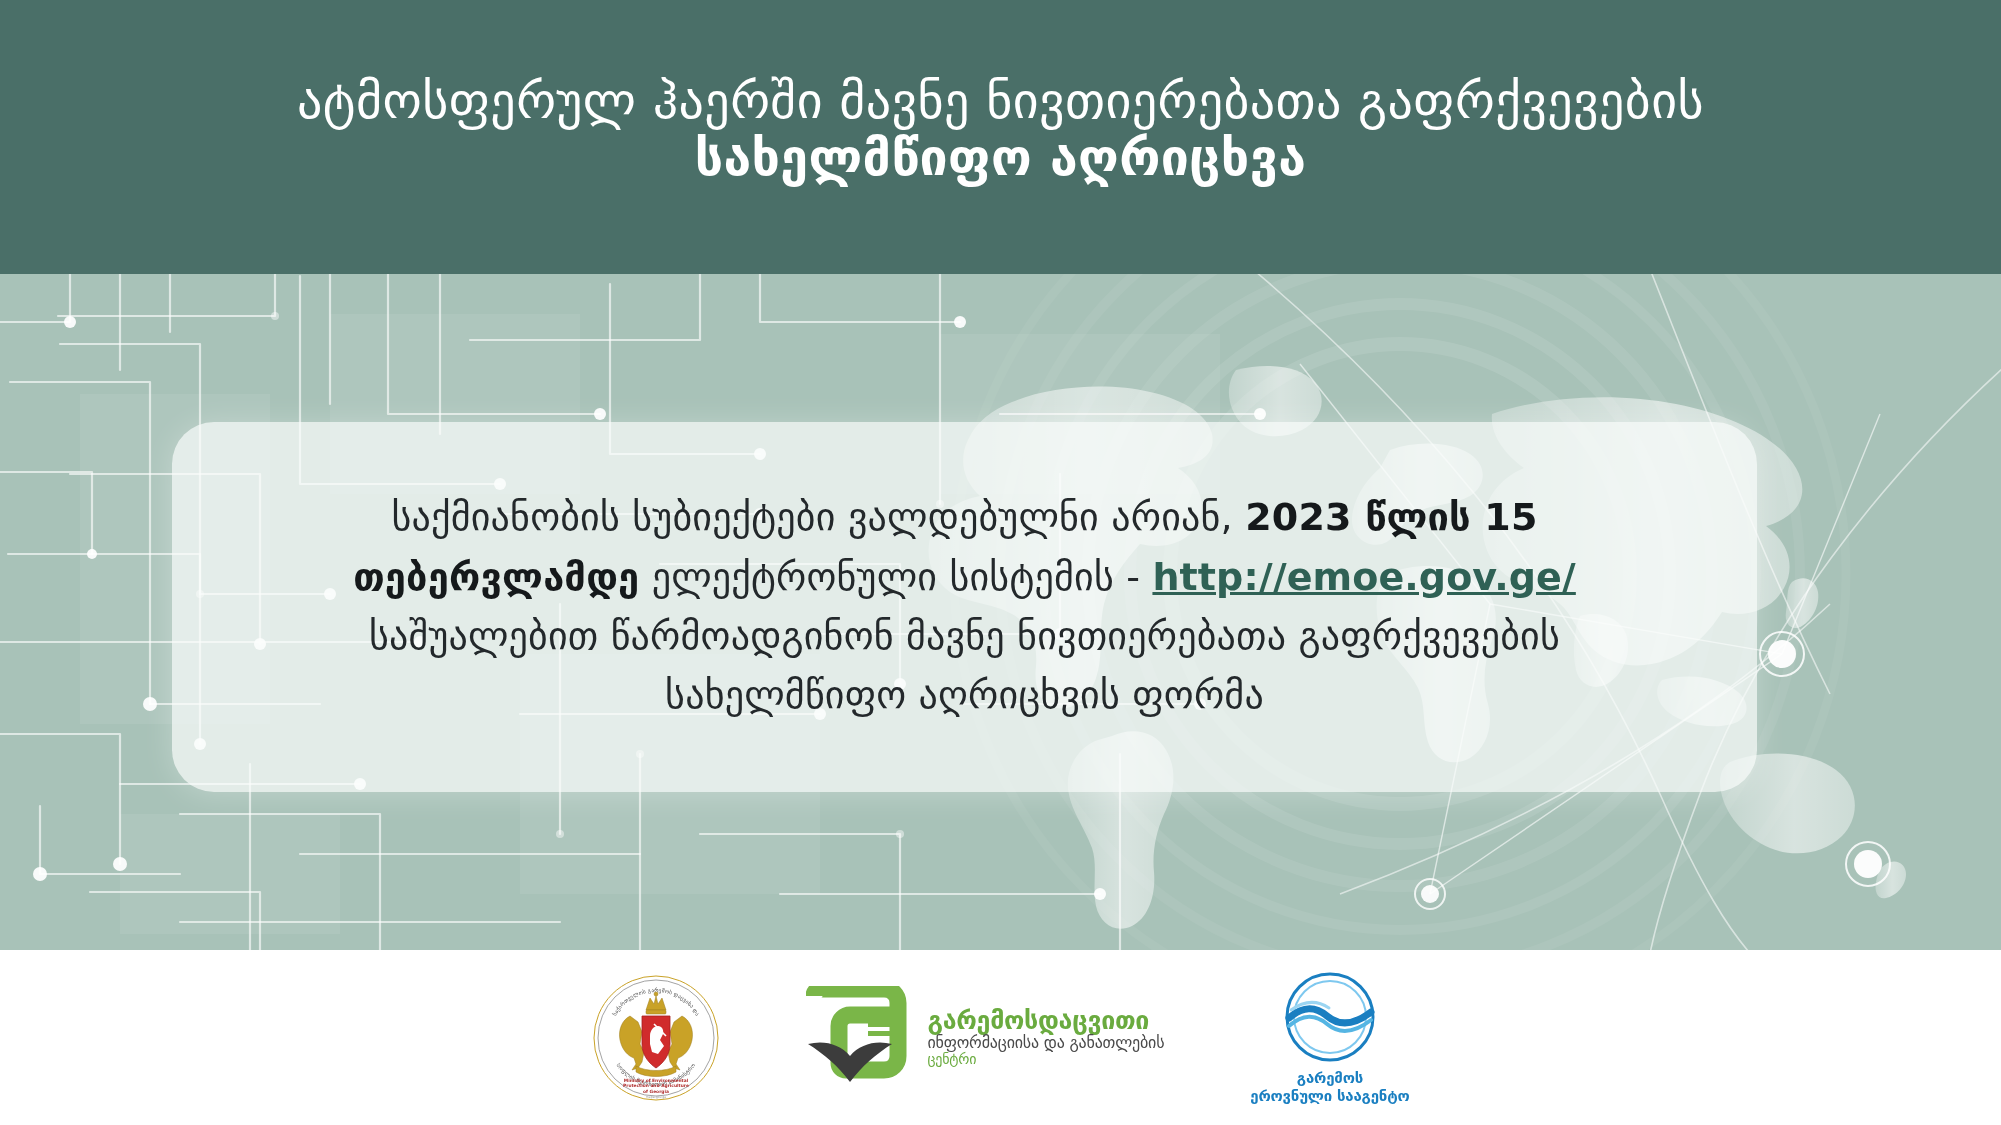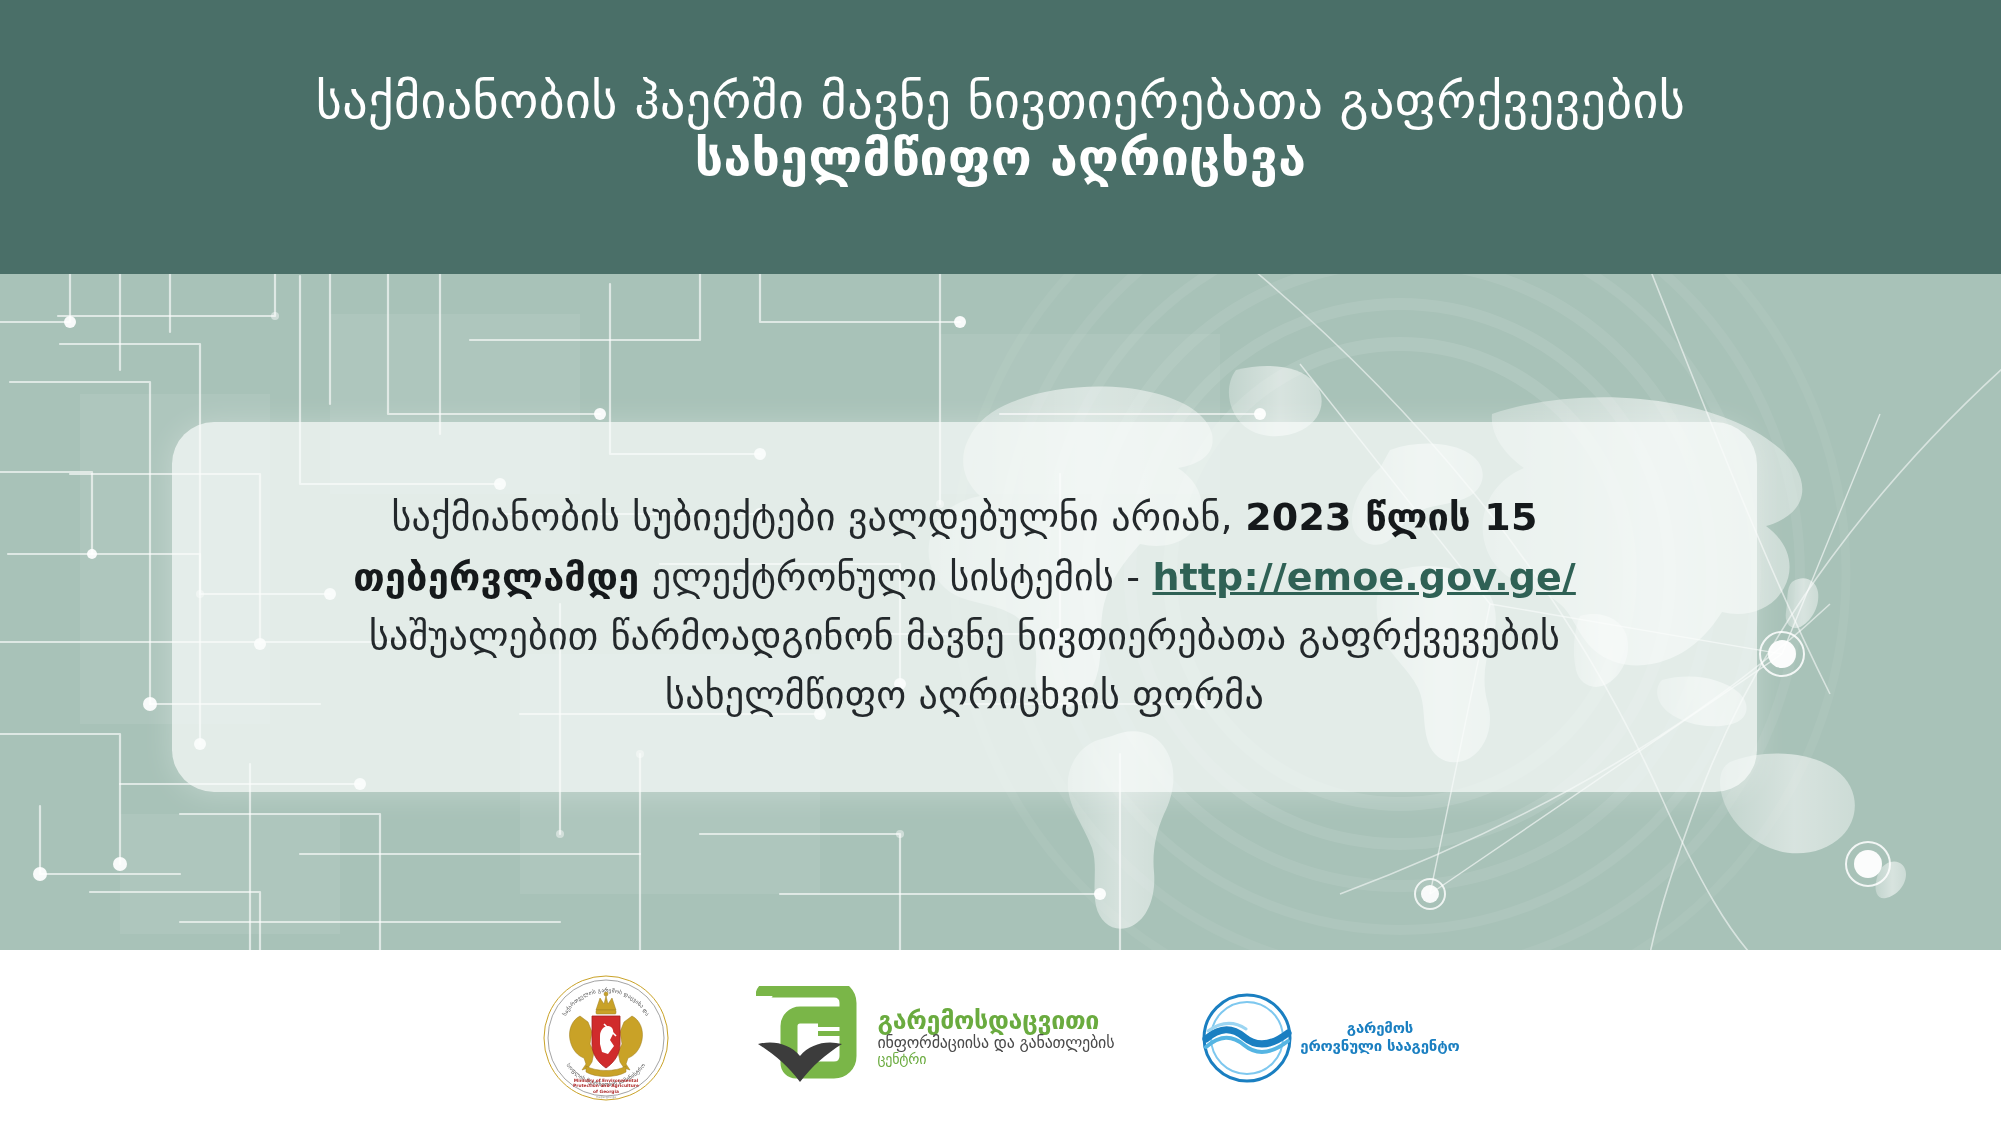--- a/index.html
+++ b/index.html
@@ -122,30 +122,30 @@
   .seal-wrap { width: 128px; height: 128px; position: relative; }
 
   
   .eiec-wrap { display: flex; align-items: center; gap: 14px; }
   .eiec-text { display: flex; flex-direction: column; line-height: 1.06; }
   .eiec-t1 { color: #6aab3f; font-size: 25px; font-weight: 700; letter-spacing: -0.3px; }
   .eiec-t2 { color: #4a4a4a; font-size: 16px; font-weight: 400; letter-spacing: -0.2px; }
   .eiec-t3 { color: #6aab3f; font-size: 14px; font-weight: 400; letter-spacing: -0.2px; }
 
   
-  .nea-wrap { display: flex; flex-direction: row; align-items: center; gap: 6px; }
+  .nea-wrap { display: flex; flex-direction: column; align-items: center; gap: 6px; }
   .nea-text { color: #1a7fc1; font-size: 15px; font-weight: 700; text-align: center; line-height: 1.18; letter-spacing: -0.2px; }
 </style>
 </head>
 <body>
 
 <div class="poster">
 
   <div class="header-band">
-    <div class="header-line header-line-1">საქმიანობის ჰაერში მავნე ნივთიერებათა გაფრქვევების</div>
+    <div class="header-line header-line-1">ატმოსფერულ ჰაერში მავნე ნივთიერებათა გაფრქვევების</div>
     <div class="header-line header-line-2">სახელმწიფო  აღრიცხვა</div>
   </div>
 
   <div class="mid-band">
 
     <svg class="bg-layer" viewBox="0 0 2001 676" preserveAspectRatio="none" xmlns="http://www.w3.org/2000/svg">
       <defs>
         <linearGradient id="mapFade" x1="0" y1="0" x2="1" y2="0">
           <stop offset="0%" stop-color="#ffffff" stop-opacity="0.30"></stop>
           <stop offset="55%" stop-color="#ffffff" stop-opacity="0.55"></stop>

